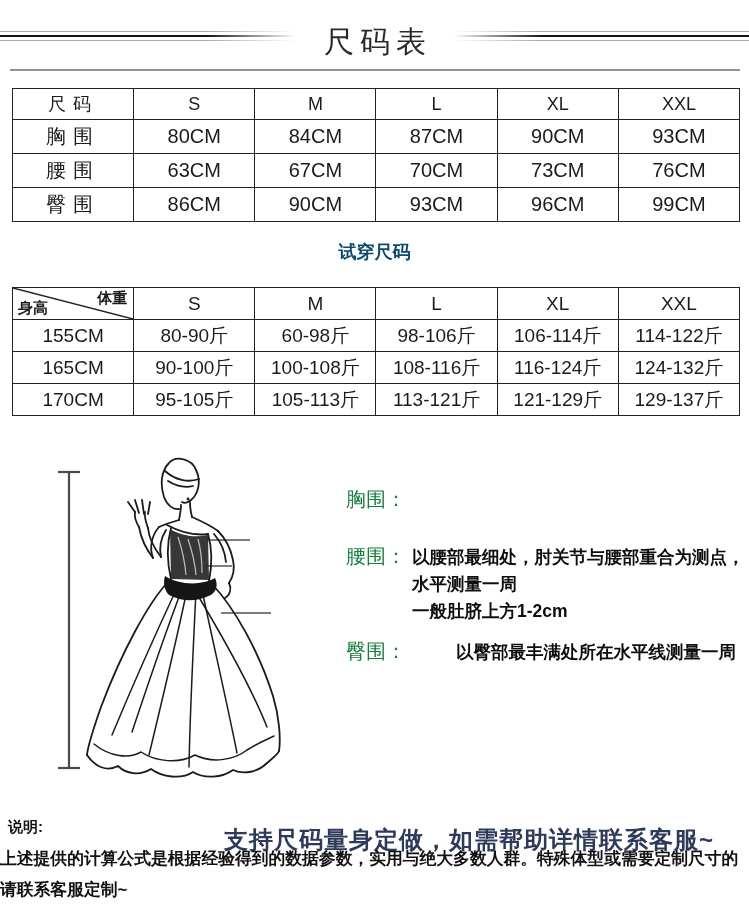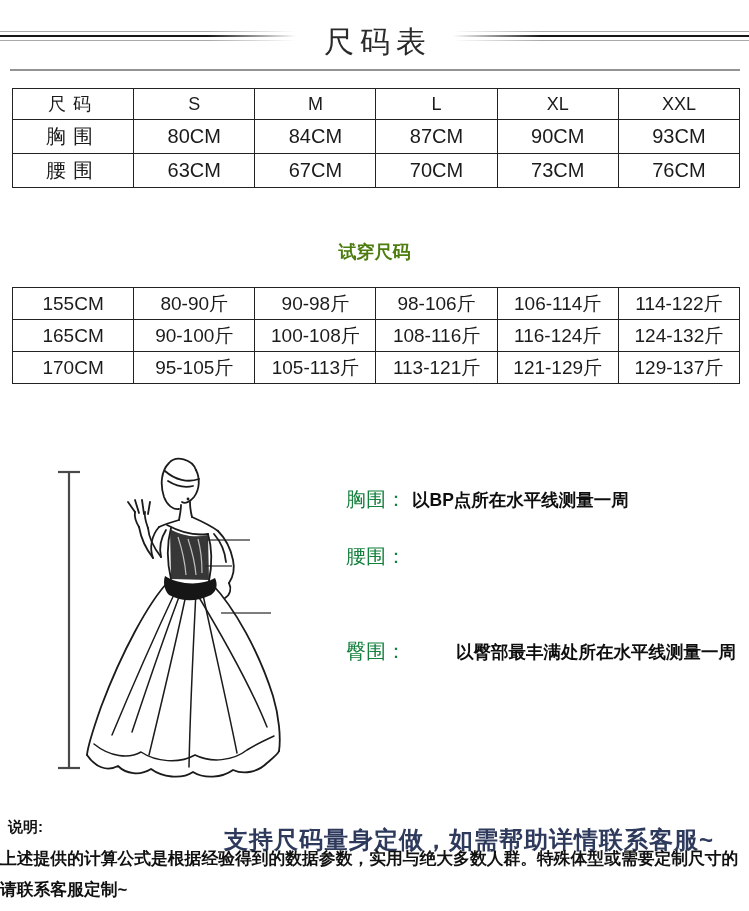--- a/index.html
+++ b/index.html
@@ -32,21 +32,21 @@
   .size-table tr.hdr td{height:30px;font-size:18px;}
   .tryon-table td{height:31px;font-size:19px;}
   .cn-sp{letter-spacing:7px;font-size:17px;}
   
   .diag{position:relative;}
   .diag svg{position:absolute;inset:0;width:100%;height:100%;}
   .diag .corner-tr{position:absolute;top:1px;right:6px;font-size:15px;font-weight:600;}
   .diag .corner-bl{position:absolute;bottom:1px;left:5px;font-size:15px;font-weight:600;}
 
   .subtitle{position:absolute;top:240px;left:0;right:0;text-align:center;
-            font-size:18px;font-weight:700;color:#4d7c0f;}
+            font-size:18px;font-weight:700;color:#0c4a6e;}
 
   
   .figure{position:absolute;left:38px;top:455px;width:302px;height:352px;}
 
   
   .notes{position:absolute;left:346px;top:486px;width:402px;}
   .note{position:absolute;left:0;display:flex;}
   .note .lbl{flex:0 0 66px;font-size:20px;font-weight:400;color:#15803d;}
   .note .txt{width:336px;font-size:17.5px;font-weight:600;line-height:27px;
              color:#0e0e0e;padding-top:1px;}
@@ -96,31 +96,53 @@
     <td>93CM</td>
   </tr>
   <tr>
     <td class="cn-sp">腰围</td>
     <td>63CM</td>
     <td>67CM</td>
     <td>70CM</td>
     <td>73CM</td>
     <td>76CM</td>
   </tr>
+  <tr>
+    <td class="cn-sp">臀围</td>
+    <td>86CM</td>
+    <td>90CM</td>
+    <td>93CM</td>
+    <td>96CM</td>
+    <td>99CM</td>
+  </tr>
 </tbody>
   </table>
 
 <div class="subtitle">试穿尺码</div>
 
 <table class="tryon-table">
   <tbody>
+      <tr>
+    <td class="diag">
+      <svg viewBox="0 0 100 100" preserveAspectRatio="none">
+        <line x1="0" y1="0" x2="100" y2="100" stroke="#222" stroke-width="1.5" vector-effect="non-scaling-stroke"></line>
+      </svg>
+      <span class="corner-tr">体重</span>
+      <span class="corner-bl">身高</span>
+    </td>
+    <td>S</td>
+    <td>M</td>
+    <td>L</td>
+    <td>XL</td>
+    <td>XXL</td>
+  </tr>
   <tr>
     <td>155CM</td>
     <td>80-90斤</td>
-    <td>90-98斤</td>
+    <td>60-98斤</td>
     <td>98-106斤</td>
     <td>106-114斤</td>
     <td>114-122斤</td>
   </tr>
   <tr>
     <td>165CM</td>
     <td>90-100斤</td>
     <td>100-108斤</td>
     <td>108-116斤</td>
     <td>116-124斤</td>
@@ -196,24 +218,27 @@
     <path d="M150,84 C154,96 157,108 158,120"></path>
     <path d="M160,84 C163,95 164,106 164,118"></path>
   </g>
   <path d="M127,121 C141,130 163,131 177,123 C180,129 179,136 173,140 C158,147 145,147 131,140 C126,135 125,127 127,121 Z" fill="#161616"></path>
   <circle cx="150" cy="44" r="1.4" fill="#1b1b1b"></circle>
 </svg>
 
 <div class="notes">
   <div class="note note-bust">
     <span class="lbl">胸围：</span>
-    <span class="txt">以BP点所在水平线测量一周</span>
   </div>
   <div class="note note-waist">
     <span class="lbl">腰围：</span>
+    <span class="txt">
+      <div>以腰部最细处，肘关节与腰部重合为测点，水平测量一周</div>
+      <div>一般肚脐上方1-2cm</div>
+    </span>
   </div>
   <div class="note note-hip">
     <span class="lbl">臀围：</span>
     <span class="txt">以臀部最丰满处所在水平线测量一周</span>
   </div>
 </div>
 
 <div class="custom-note" style="color: rgb(46, 58, 92); margin-top: 24px;">支持尺码量身定做，如需帮助详情联系客服~</div>
 <div class="note-label">说明:</div>
 <div class="disclaimer">上述提供的计算公式是根据经验得到的数据参数，实用与绝大多数人群。特殊体型或需要定制尺寸的请联系客服定制~</div>

